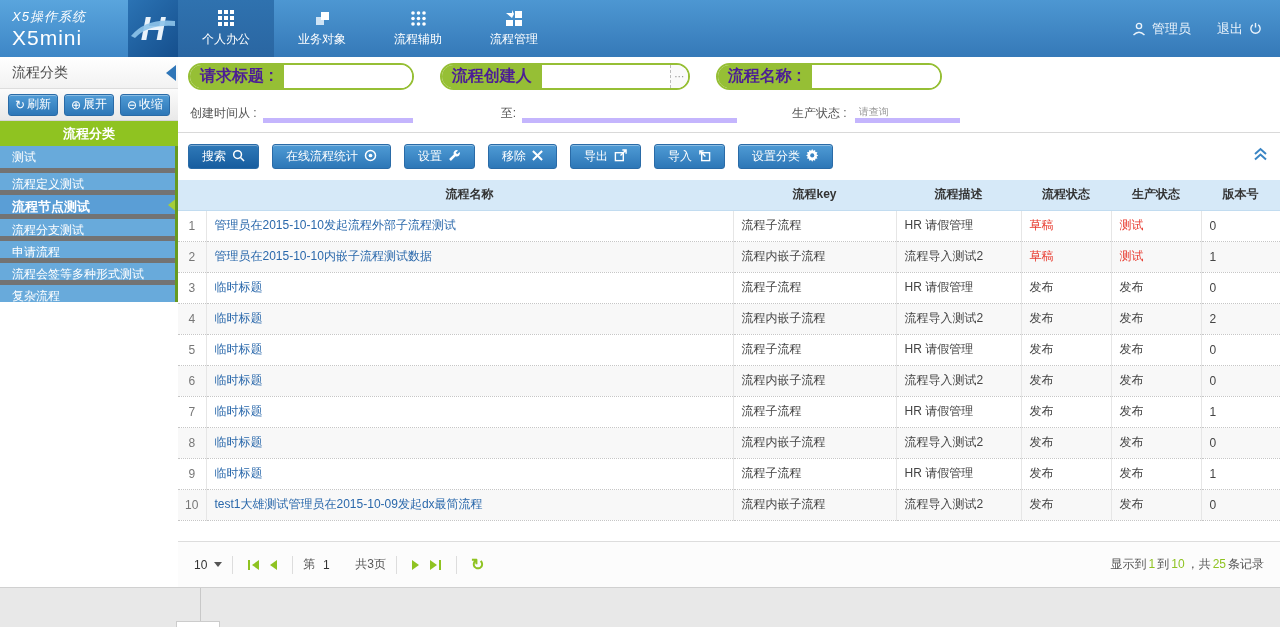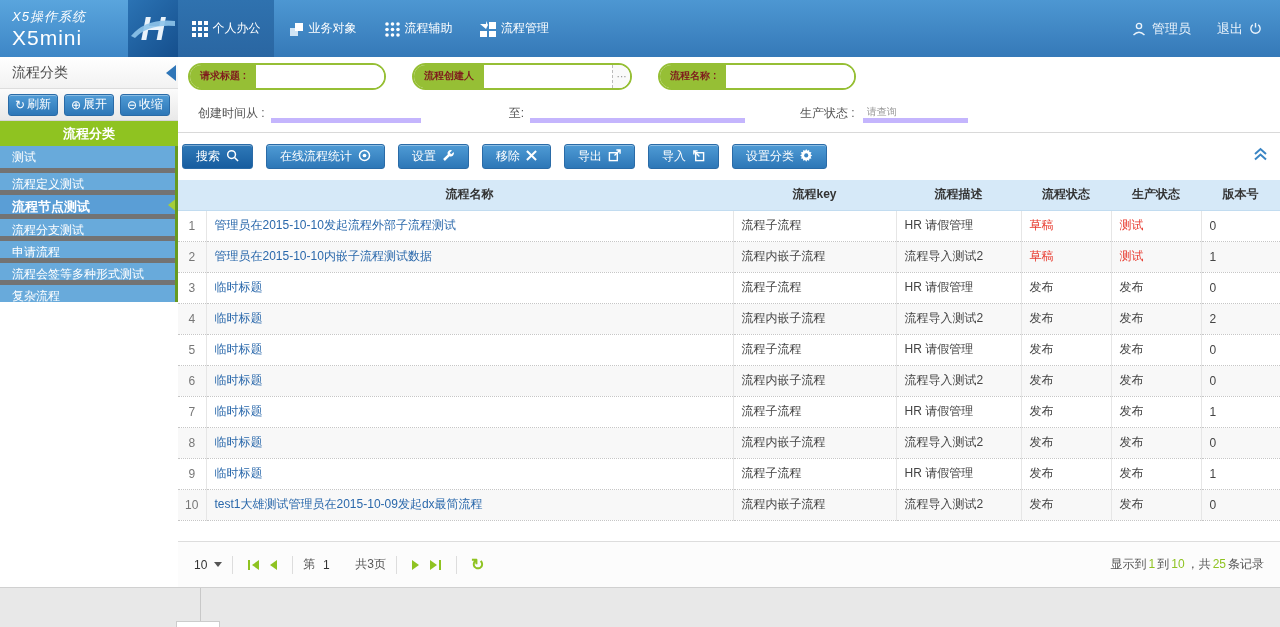--- a/index.html
+++ b/index.html
@@ -12,21 +12,21 @@
   .brand { width:178px; height:57px; background:linear-gradient(180deg,#5aa5dd,#3d86c6);
            display:flex; align-items:center; }
   .brand-text { padding-left:12px; color:#fff; flex:1; }
   .brand-line1 { font-size:13px; letter-spacing:1px;font-style:italic; }
   .brand-line2 { font-size:21px; font-weight:normal; letter-spacing:1px; }
   .logo-box { width:50px; height:57px; background:linear-gradient(135deg,#2b73b4,#154f8d);
               position:relative; display:flex; align-items:center; justify-content:center; }
   .logo-h { color:#eaf3fb; font-size:34px; font-weight:bold; font-style:italic; }
   .logo-swoosh { position:absolute; left:2px; top:14px; }
   .nav { display:flex; height:57px; }
-  .navtab { width:96px; display:flex; flex-direction:row; align-items:center;
+  .navtab { width:96px; display:flex; flex-direction:column; align-items:center;
             justify-content:center; gap:4px; color:#fff; cursor:pointer; }
   .navtab.active { background:linear-gradient(180deg,#2f72af,#2a66a2); }
   .navtab .nicon { height:18px; display:flex; align-items:flex-end; }
   .user-area { margin-left:auto; display:flex; align-items:center; gap:6px;
                padding-right:18px; color:#eaf3fb; font-size:13px; }
   .user-area .gap { width:14px; }
   .uicon { display:inline-flex; align-items:center; }
 
   
   .sidebar { position:absolute; top:57px; left:0; width:178px; height:530px; background:#fff; }
@@ -55,33 +55,33 @@
   .sitem.selected .sel-arrow { position:absolute; right:-3px; top:50%; margin-top:-8px; width:0; height:0;
            border-right:10px solid #a6ce39; border-top:8px solid transparent;
            border-bottom:8px solid transparent; }
 
   
   .main { position:absolute; top:57px; left:178px; width:1102px; height:530px;
           background:#fff; }
   .srow1 { height:38px; display:flex; align-items:center; gap:26px; padding:0 10px; }
   .sgroup { display:inline-flex; align-items:stretch; height:27px; border:2px solid #96bf35;
             border-radius:14px; overflow:hidden; background:#fff; }
-  .slabel { background:#96bf35; color:#7f1d1d; font-size:10px; font-weight:bold;
+  .slabel { background:#96bf35; color:#4c1d95; font-size:16px; font-weight:bold;
             display:flex; align-items:center; padding:0 10px; white-space:nowrap; }
   .sgroup input { border:none; outline:none; width:128px; padding:0 6px; font-size:12px; }
   .picker { width:18px; border-left:1px dashed #bbb; background:#fafafa; color:#888;
             font-size:10px; display:flex; align-items:center; justify-content:center; cursor:pointer; }
-  .srow2 { height:38px; display:flex; align-items:center; padding:0 20px;
+  .srow2 { height:38px; display:flex; align-items:center; padding:0 12px;
            border-bottom:1px solid #d9d9d9; color:#555; }
   .uline { border:none; border-bottom:5px solid #c4b5fd; outline:none; height:18px;
            font-size:10px; background:transparent; color:#444; padding:0 4px; }
   .uline::placeholder { color:#999; }
   .lbl { white-space:nowrap; }
 
-  .toolbar { height:47px; display:flex; align-items:center; gap:13px; padding:0 4px; position:relative; }
+  .toolbar { height:47px; display:flex; align-items:center; gap:13px; padding:0 10px; position:relative; }
   .tbtn { display:inline-flex; align-items:center; gap:6px; height:25px; padding:0 13px;
           border:1px solid #2a6ba7; border-radius:3px; color:#fff; font-size:12px; cursor:pointer;
           background:linear-gradient(180deg,#4f9bd5,#2d77b7);
           box-shadow:inset 0 1px 0 rgba(255,255,255,.35); }
   .tbtn.primary { background:linear-gradient(180deg,#2f79b8,#175d9f); }
   .collapse-top { position:absolute; right:12px; top:14px; cursor:pointer; }
 
   
   table.grid { width:100%; border-collapse:collapse; table-layout:fixed; }
   .grid thead th { background:#d6e9f8; height:30px; font-size:12px; color:#333;

